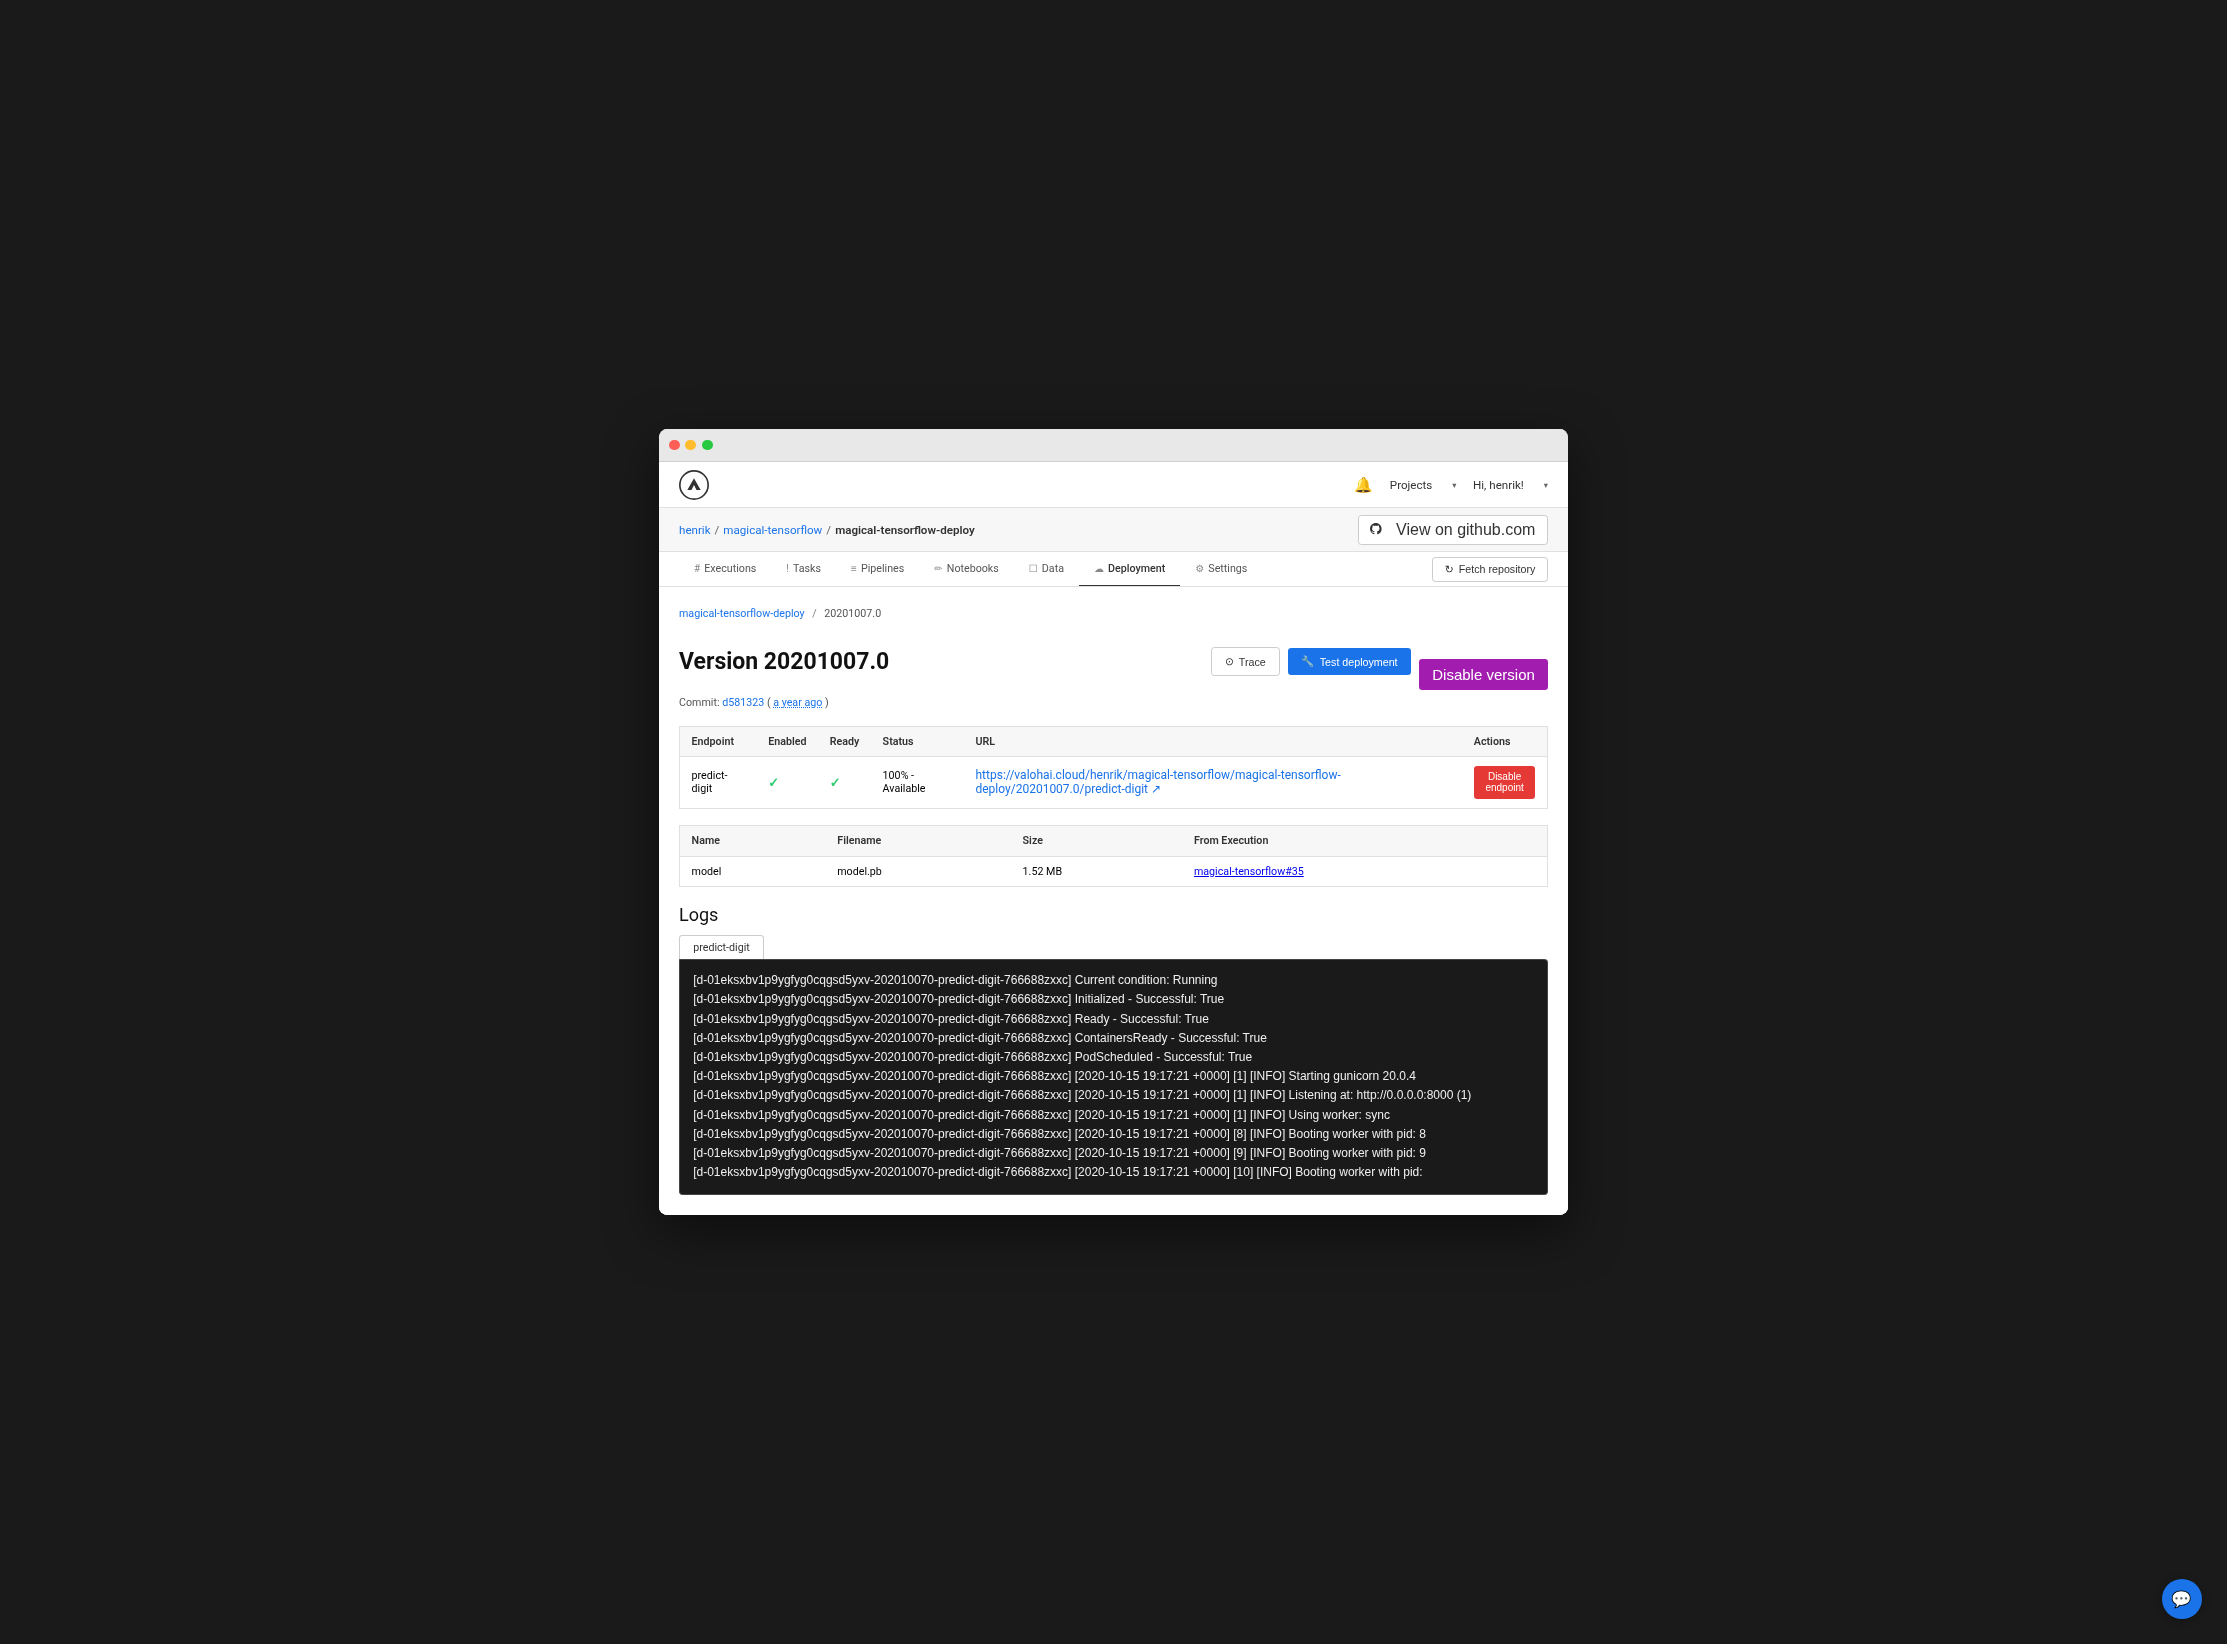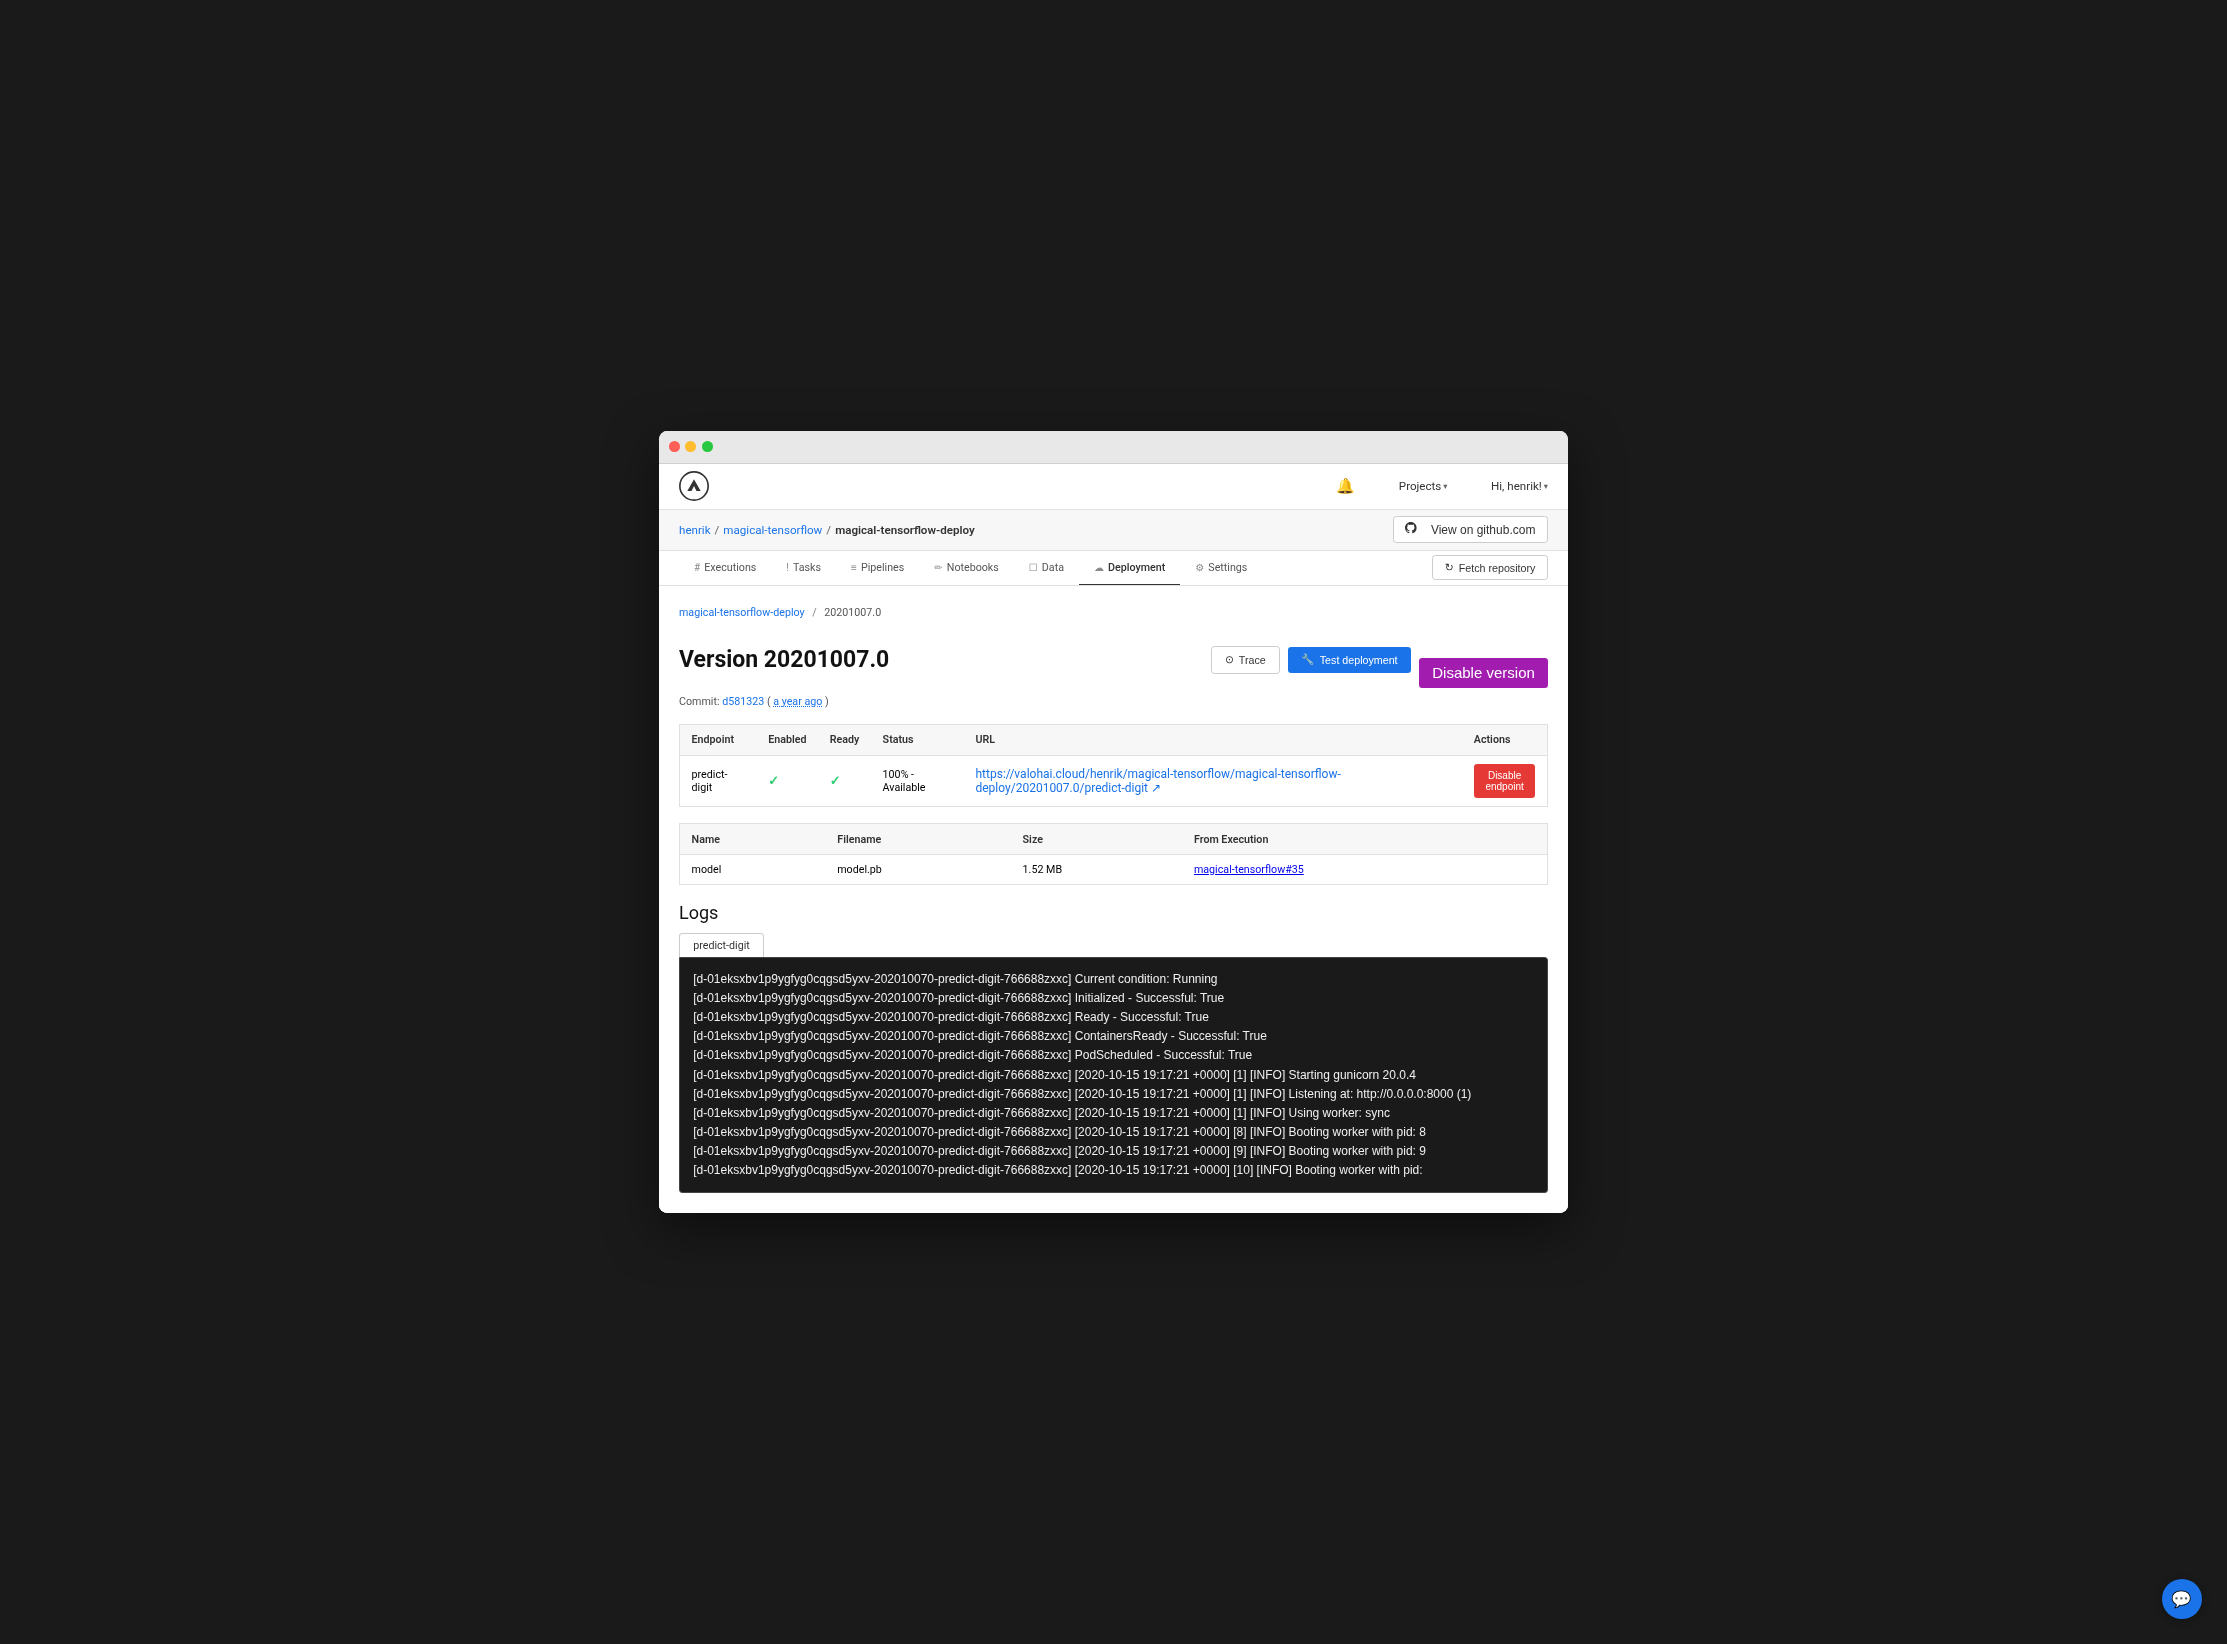--- a/index.html
+++ b/index.html
@@ -68,22 +68,21 @@
       font-size: 15px;
       color: #555;
       cursor: pointer;
     }
     .nav-link {
       color: #333;
       font-size: 11.6px;
       cursor: pointer;
       display: flex;
       align-items: center;
-      gap: 2px;
-      margin-left: 27px;
+      gap: 20px;
     }
     .nav-link .chevron {
       font-size: 8.3px;
       color: #666;
     }
     .breadcrumb-bar {
       background: #f7f7f7;
       border-bottom: 0.8px solid #e0e0e0;
       padding: 6.6px 20px;
       display: flex;
@@ -100,21 +99,21 @@
       color: #1a73e8;
       text-decoration: none;
     }
     .breadcrumb .sep { color: #666; }
     .breadcrumb .current { font-weight: 600; color: #333; }
     .github-btn {
       border: 0.8px solid #ccc;
       background: #fff;
       padding: 5px 11.6px;
       border-radius: 3.3px;
-      font-size: 12px;
+      font-size: 16px;
       cursor: pointer;
       display: flex;
       align-items: center;
       gap: 14px;
       color: #333;
     }
     .tabs-bar {
       background: #fff;
       border-bottom: 0.8px solid #e0e0e0;
       padding: 0 20px;

